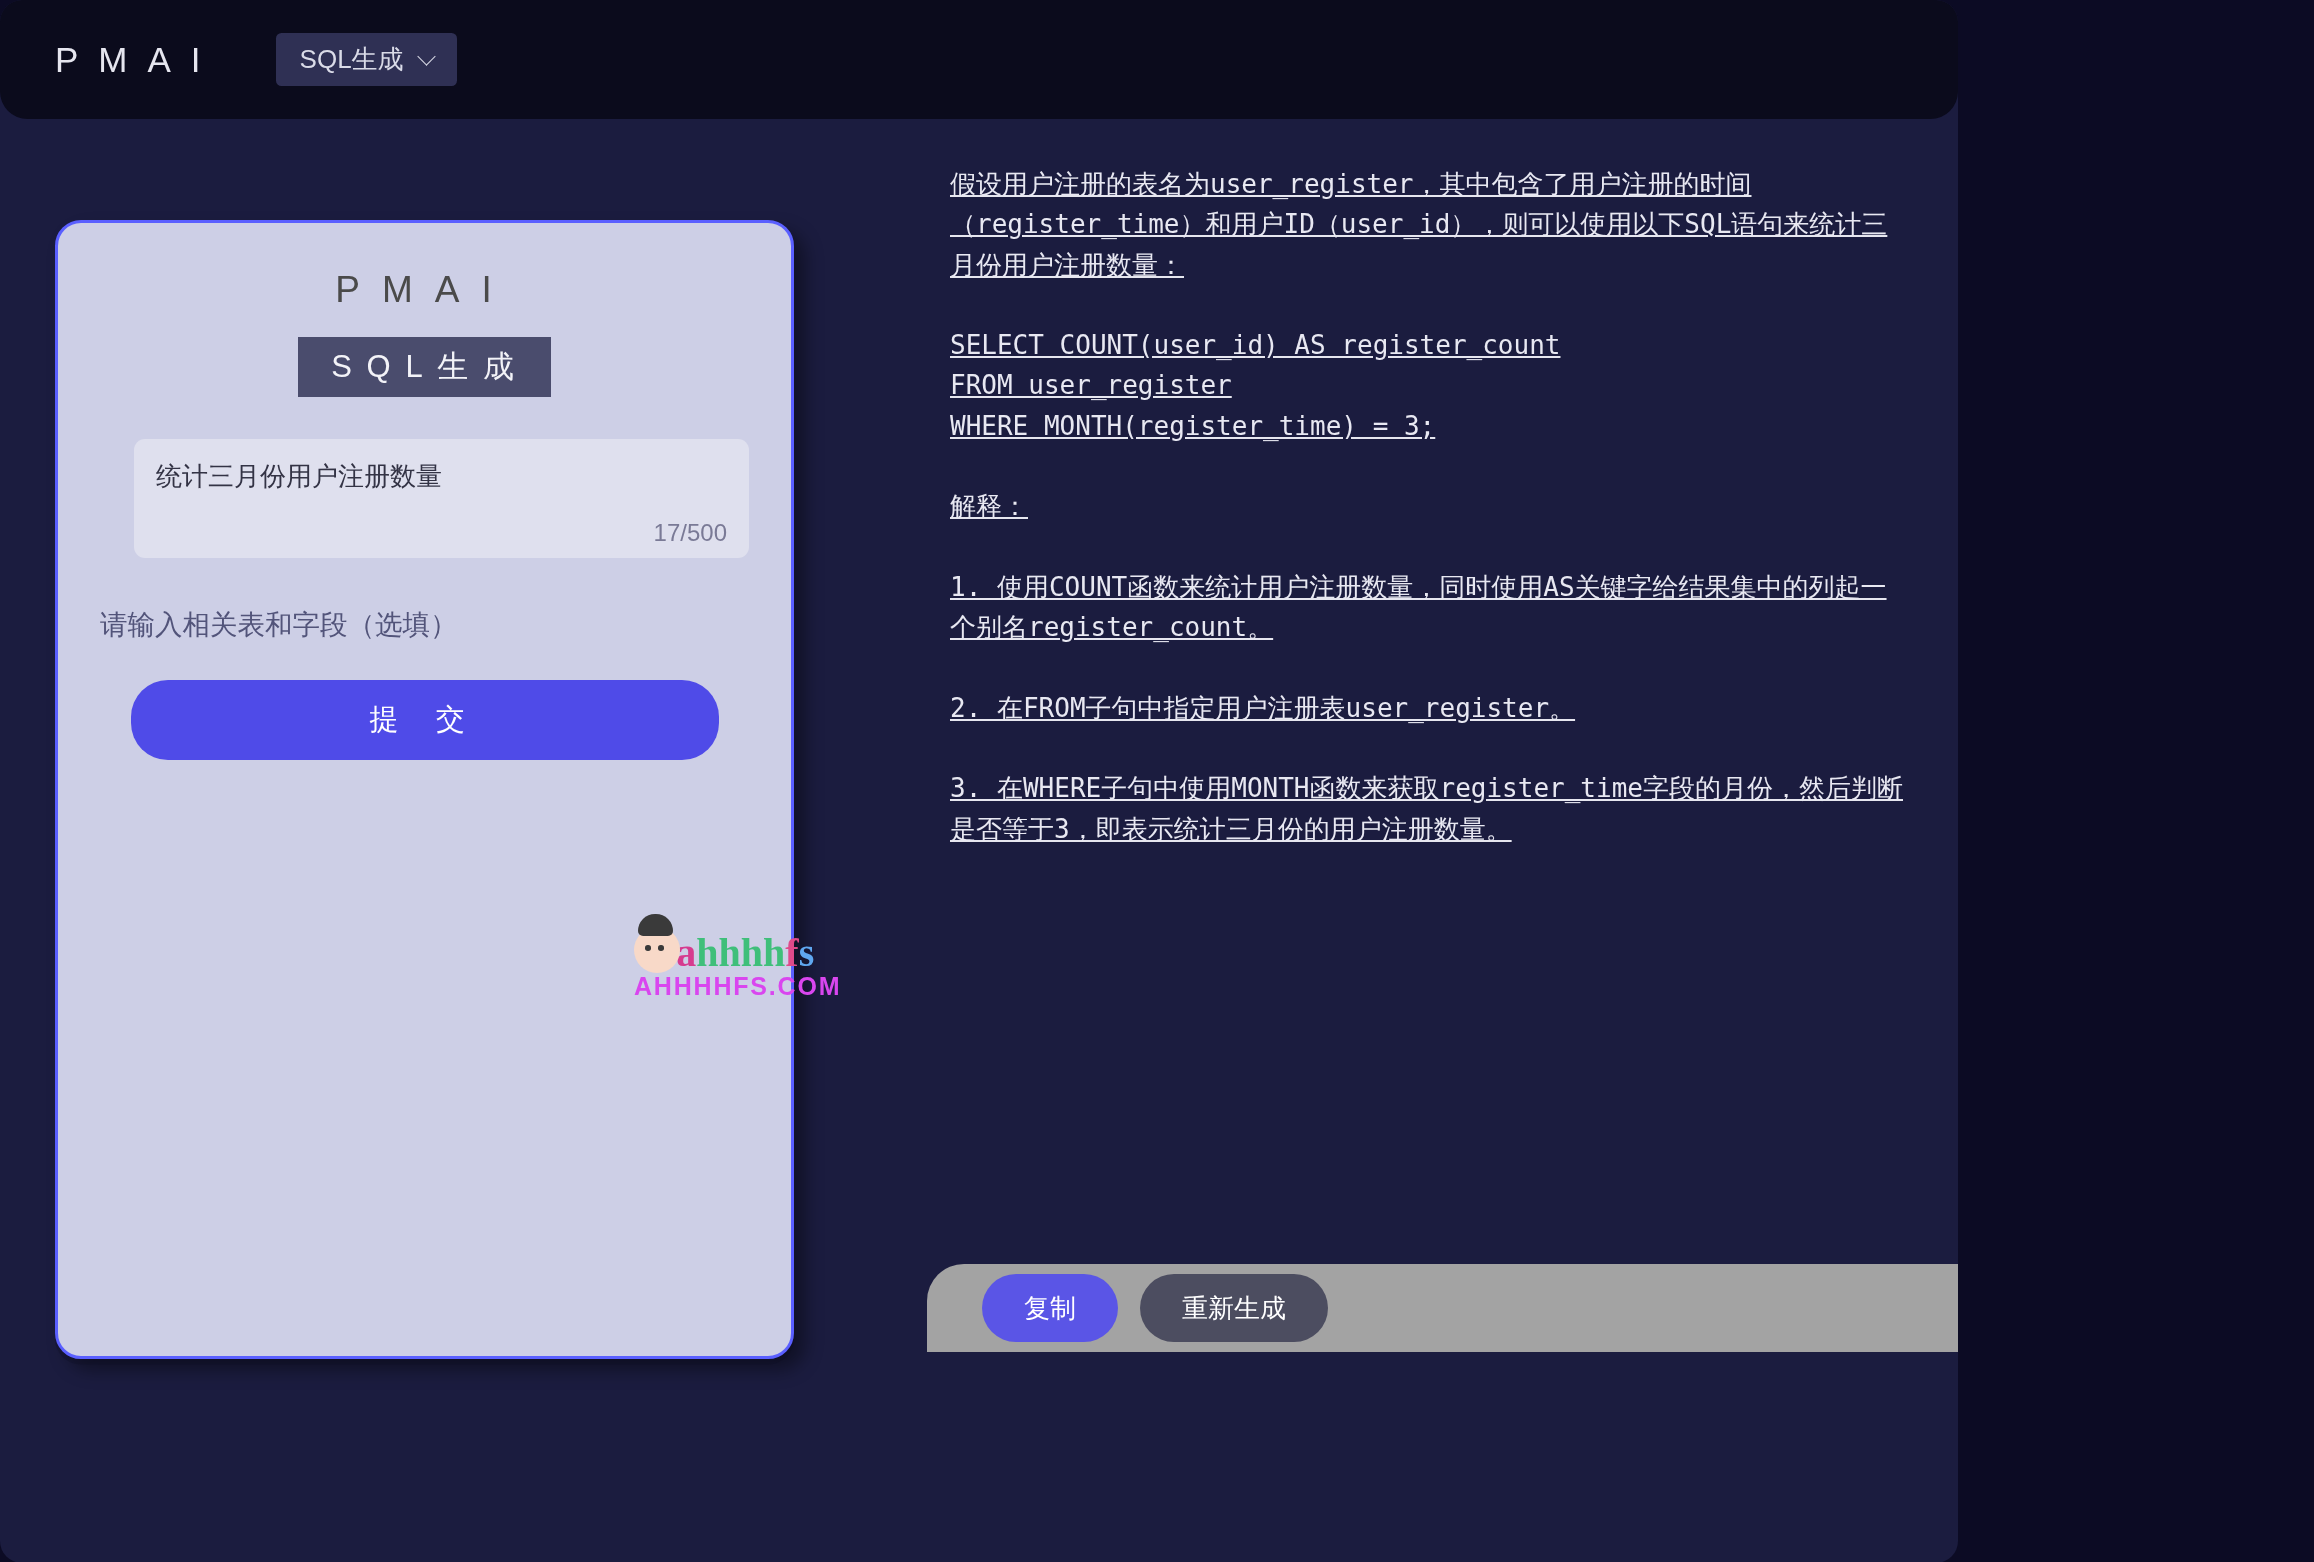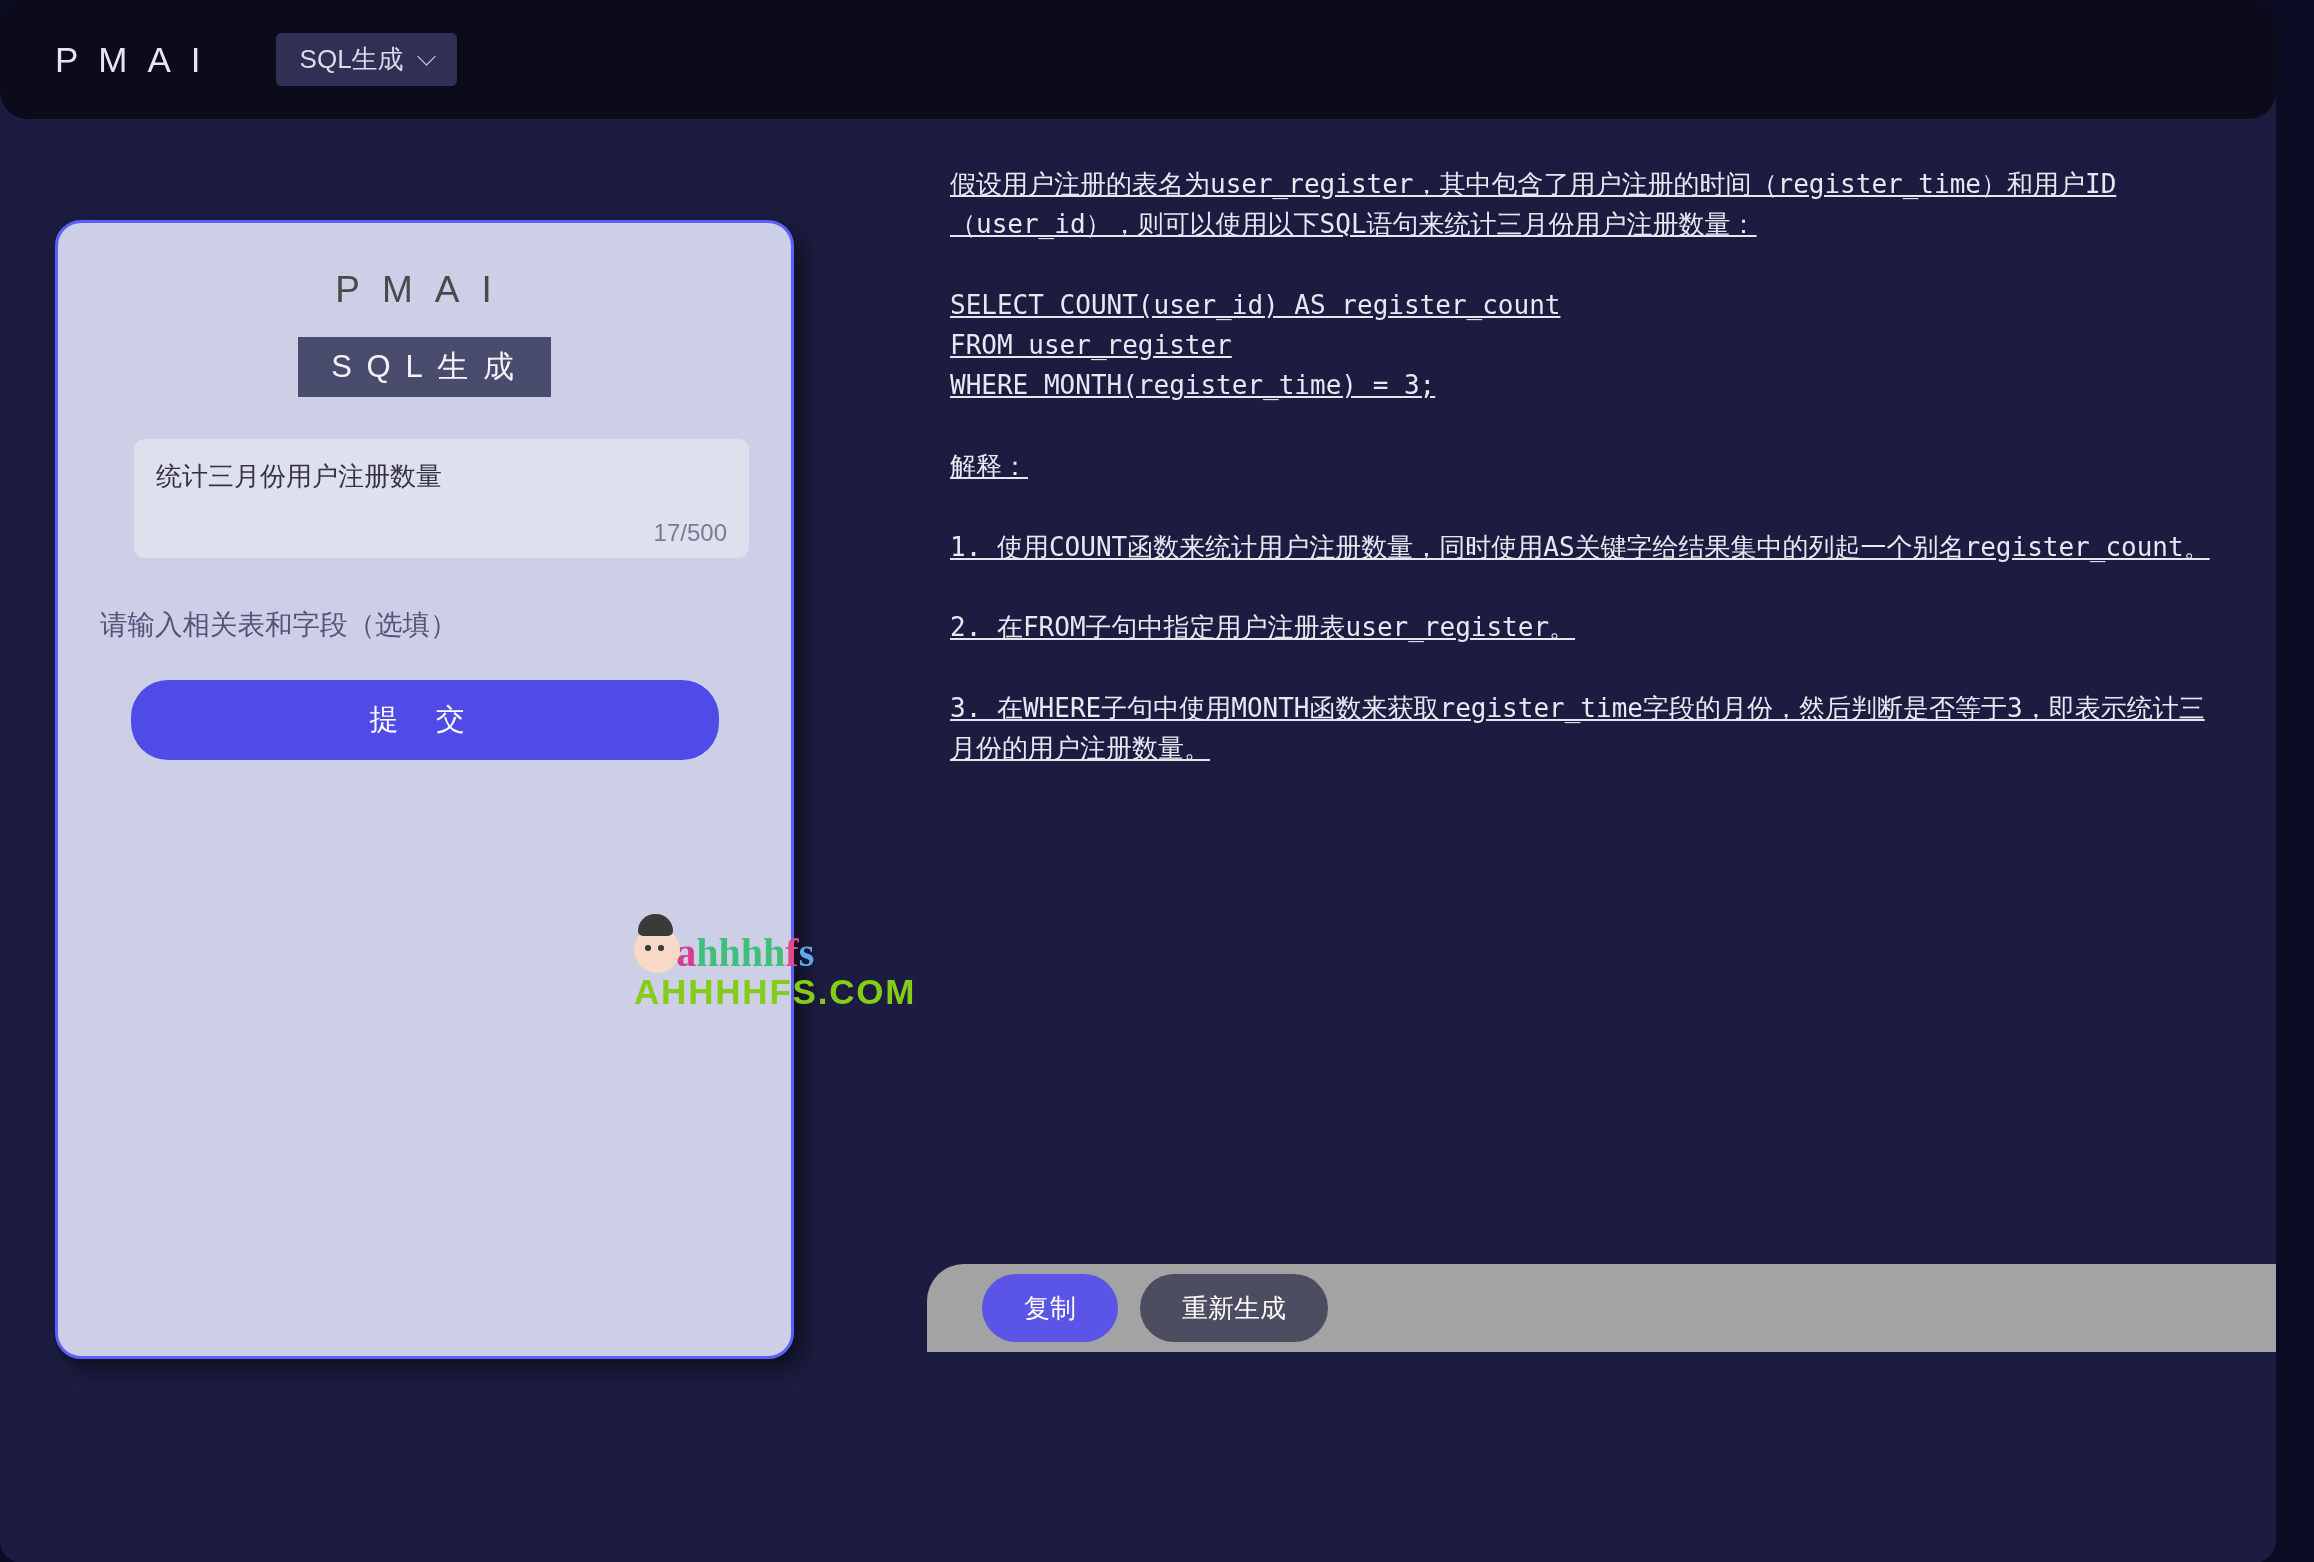--- a/index.html
+++ b/index.html
@@ -4,21 +4,21 @@
 <style>
   * { box-sizing: border-box; margin: 0; padding: 0; }
   html, body { width: 100%; height: 100%; }
   body {
     font-family: -apple-system, "PingFang SC", "Hiragino Sans GB", "Microsoft YaHei", sans-serif;
     background: #0c0b24;
     color: #e6e6ef;
     overflow: hidden;
   }
   .viewport {
-    width: 2276px;
+    width: 1958px;
     height: 1563px;
     position: relative;
     background: #1b1c3f;
   }
   
   .topbar {
     position: absolute;
     top: 0; left: 0; right: 0;
     height: 119px;
     background: #0b0b1c;
@@ -152,23 +152,23 @@
     font-family: "Comic Sans MS", cursive;
     font-size: 40px;
     font-weight: 700;
   }
   .wm-a1 { color: #d63b8f; }
   .wm-h  { color: #3fbf7a; }
   .wm-f  { color: #e04a8a; }
   .wm-s  { color: #5fa7f0; }
   .wm-bot {
     font-family: Arial, sans-serif;
-    font-size: 35px;
+    font-size: 25px;
     font-weight: 700;
-    color: #84cc16;
+    color: #d946ef;
     letter-spacing: 1.8px;
     margin-top: -3.7px;
     text-align: right;
   }
   .wm-face {
     display: inline-block;
     width: 46px; height: 46px;
     background: #f8d9c8;
     border-radius: 50%;
     position: relative;

